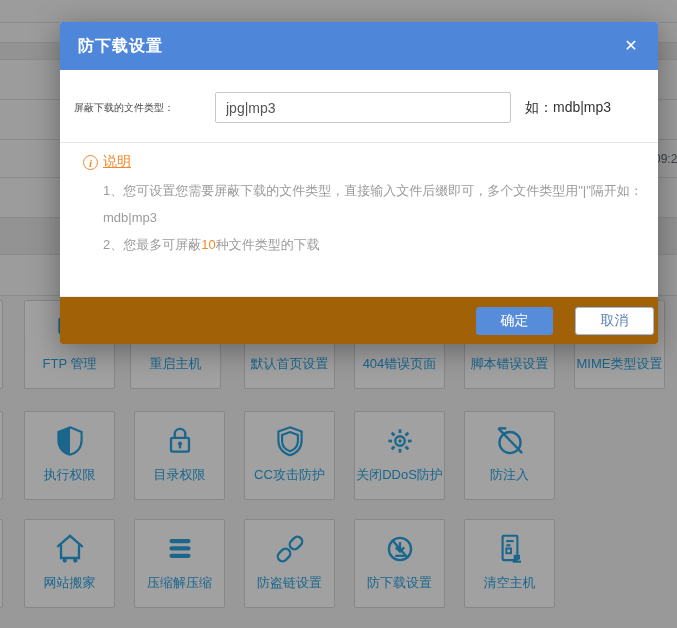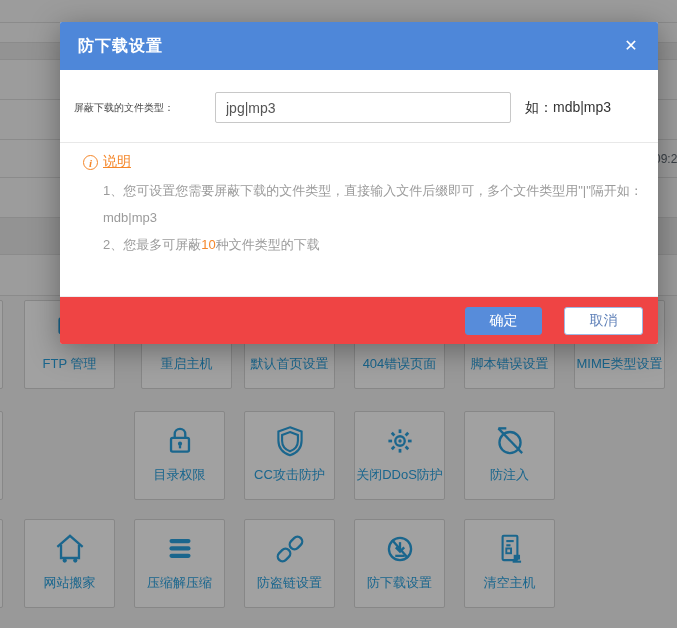--- a/index.html
+++ b/index.html
@@ -49,23 +49,23 @@
                  font-style:italic; font-weight:bold; text-align:center; line-height:14px;
                  font-family:"Liberation Serif","DejaVu Serif",serif; }
   .notice-heading { position:absolute; left:43px; top:131px; font-size:14px; color:#f5872a;text-decoration:underline; }
   .notice-line { position:absolute; left:43px; height:20px; line-height:20px; font-size:13px;
                  color:#9b9b9b; white-space:nowrap; }
   .notice-line.l1 { top:159px; }
   .notice-line.l1b { top:186px; }
   .notice-line.l2 { top:213px; }
   .hl { color:#f5872a; }
 
-  .modal-footer { position:absolute; left:0; right:0; bottom:0; height:48px; background:#ef4444;
+  .modal-footer { position:absolute; left:0; right:0; bottom:0; height:48px; background:#a16207;
                   border-top:1px solid #ebeef1; border-radius:0 0 2px 2px; display:flex;
-                  align-items:center; justify-content:flex-end; padding-right:15px; gap:22px; }
+                  align-items:center; justify-content:flex-end; padding-right:4px; gap:22px; }
   .btn { height:28px; border-radius:3px; font-size:14px; font-family:inherit; cursor:pointer; }
   .btn-confirm { width:77px; background:#578cda; border:1px solid #578cda; color:#ffffff; }
   .btn-cancel  { width:79px; background:#ffffff; border:1px solid #9db9e4; color:#5f80b8; }
 
   svg { display:block; }
 </style>
 </head>
 <body>
 
 <div class="stage">
@@ -86,21 +86,21 @@
   <div class="tile-row" style="top:300px">
     <div class="tile sliver"></div>
     <div class="tile" style="left:24px">
       <svg class="ticon" viewBox="0 0 36 36" fill="none" stroke="currentColor" stroke-width="2">
         <rect x="8" y="7" width="20" height="14" rx="1.5"></rect>
           <rect x="13" y="23" width="10" height="5" fill="currentColor" stroke="none"></rect>
           <line x1="9" y1="30" x2="27" y2="30"></line>
       </svg>
       <div class="tlabel">FTP 管理</div>
     </div>
-    <div class="tile" style="left:141px">
+    <div class="tile" style="left:130px">
       <svg class="ticon" viewBox="0 0 36 36" fill="none" stroke="currentColor" stroke-width="2.2">
         <path d="M26.5,12.5 A9.5,9.5 0 1 0 28,18"></path>
           <polyline points="24.5,5 25.5,11.5 32,10.5"></polyline>
       </svg>
       <div class="tlabel">重启主机</div>
     </div>
     <div class="tile" style="left:244px">
       <svg class="ticon" viewBox="0 0 36 36" fill="none" stroke="currentColor" stroke-width="2">
         <rect x="10" y="6" width="16" height="23" rx="1.5"></rect>
           <line x1="13.5" y1="12" x2="22.5" y2="12"></line>
@@ -131,20 +131,27 @@
           <rect x="19.5" y="10.5" width="6.5" height="6.5"></rect>
           <rect x="10.5" y="19.5" width="6.5" height="6.5"></rect>
           <rect x="19.5" y="19.5" width="6.5" height="6.5"></rect>
       </svg>
       <div class="tlabel">MIME类型设置</div>
     </div>
   </div>
 
   <div class="tile-row" style="top:411px">
     <div class="tile sliver"></div>
+    <div class="tile" style="left:24px">
+      <svg class="ticon" viewBox="0 0 36 36" fill="none" stroke="currentColor" stroke-width="2">
+        <path d="M18,5 L29,9.5 V17 C29,24.5 24.5,29 18,31 C11.5,29 7,24.5 7,17 V9.5 Z"></path>
+        <path d="M18,5 L7,9.5 V17 C7,24.5 11.5,29 18,31 Z" fill="currentColor" stroke="none"></path>
+      </svg>
+      <div class="tlabel">执行权限</div>
+    </div>
     <div class="tile" style="left:134px">
       <svg class="ticon" viewBox="0 0 36 36" fill="none" stroke="currentColor" stroke-width="2.2">
         <path d="M13,15 V11.5 a5,5 0 0 1 10,0 V15"></path>
           <rect x="9.5" y="15" width="17" height="13" rx="1.5"></rect>
         <circle cx="18" cy="20.5" r="2" fill="currentColor" stroke="none"></circle>
           <line x1="18" y1="22" x2="18" y2="25"></line>
       </svg>
       <div class="tlabel">目录权限</div>
     </div>
     <div class="tile" style="left:244px">

